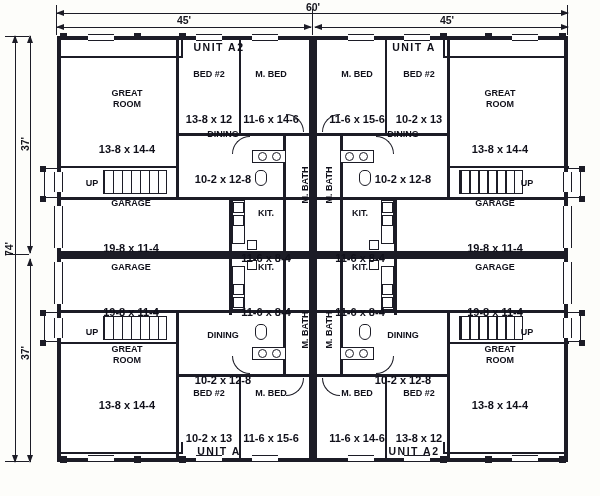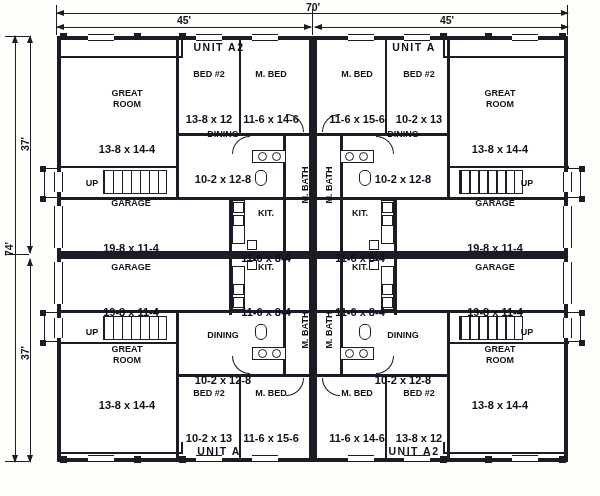--- a/index.html
+++ b/index.html
@@ -33,21 +33,21 @@
   .rn{display:inline-block;font-weight:bold;font-size:9px;line-height:1.2;}
   .rs{display:block;font-weight:bold;font-size:11px;line-height:1.25;margin-top:32px;}
   .stack .rn{white-space:normal;max-width:46px;}
   .unit{position:absolute;transform:translate(-50%,-50%);font-weight:bold;font-size:10.5px;letter-spacing:1.5px;color:#10101a;white-space:nowrap;z-index:6;}
 </style>
 </head>
 <body>
 
 <div id="stage">
 
-  <div class="dlab" style="left:313px;top:1px">70'</div>
+  <div class="dlab" style="left:313px;top:1px">60'</div>
   <div class="dl" style="left:57px;top:13px;width:511px"></div>
   <div class="dlab" style="left:184px;top:14px">45'</div>
   <div class="dlab" style="left:447px;top:14px">45'</div>
   <div class="dl" style="left:57px;top:27px;width:254px"></div>
   <div class="dl" style="left:315px;top:27px;width:253px"></div>
   <div class="dlab vlab" style="left:9px;top:249px">74'</div>
   <div class="dv" style="left:15px;top:36px;height:426px"></div>
   <div class="dlab vlab" style="left:25px;top:144px">37'</div>
   <div class="dlab vlab" style="left:25px;top:353px">37'</div>
   <div class="dv" style="left:30px;top:36px;height:217px"></div>

